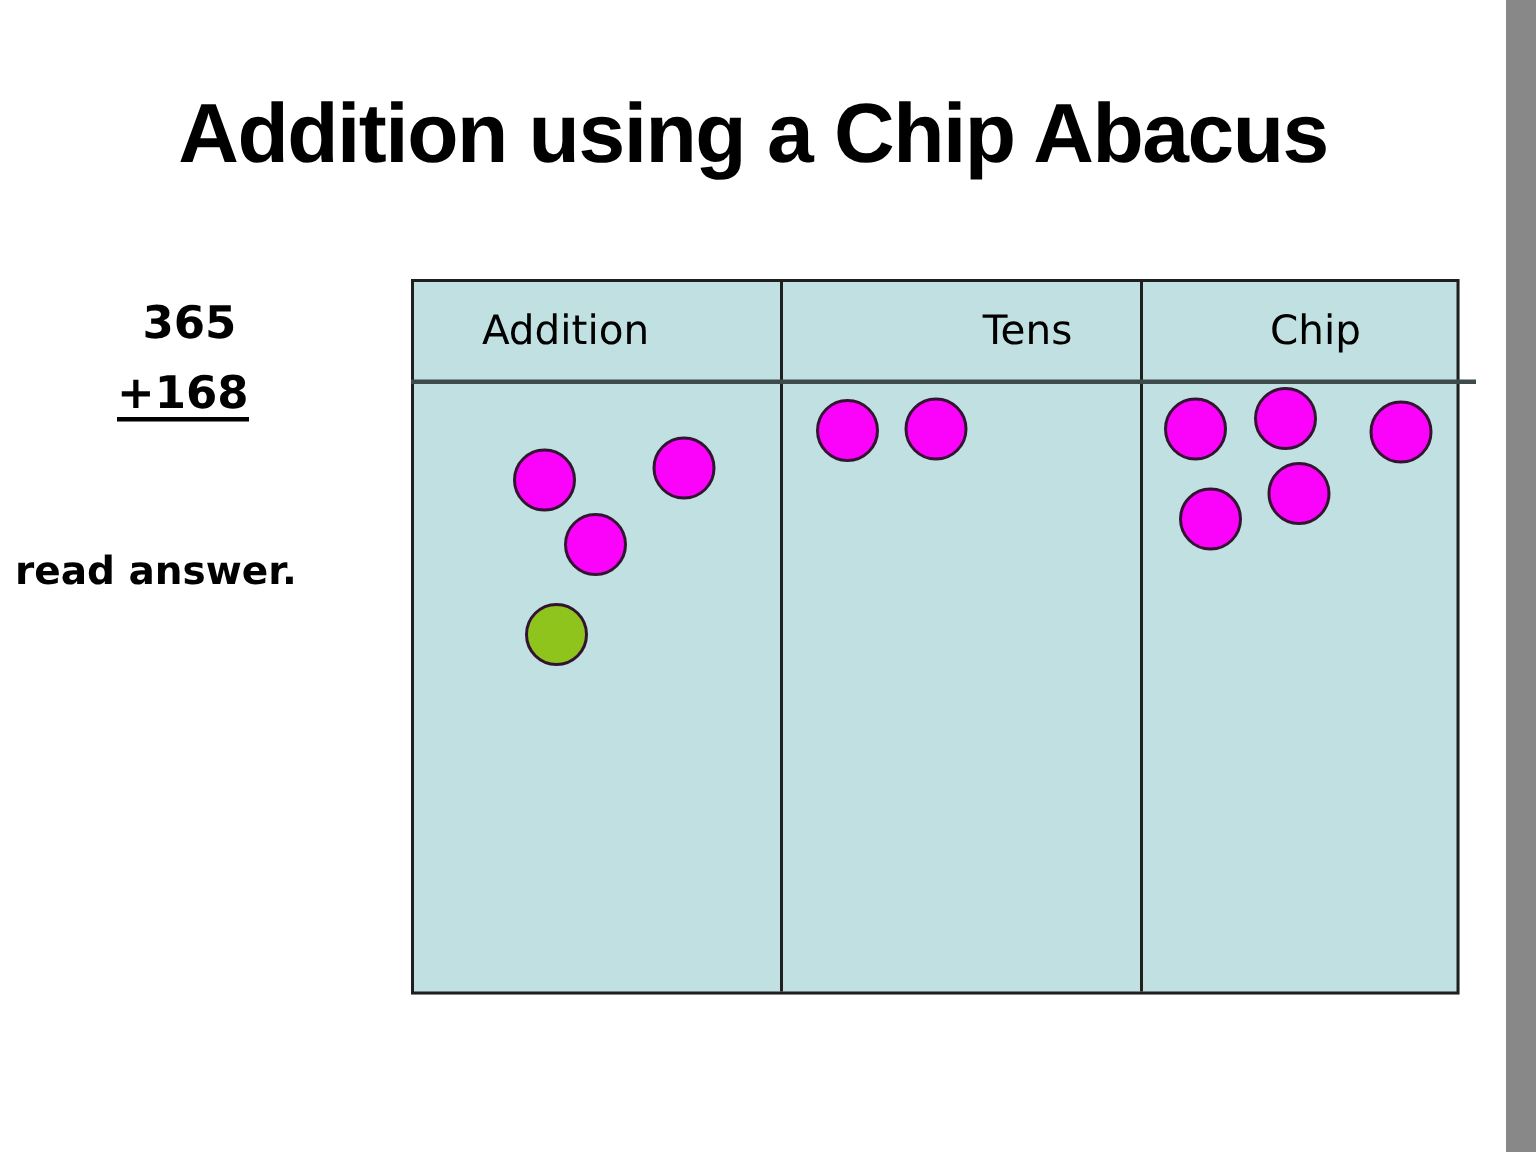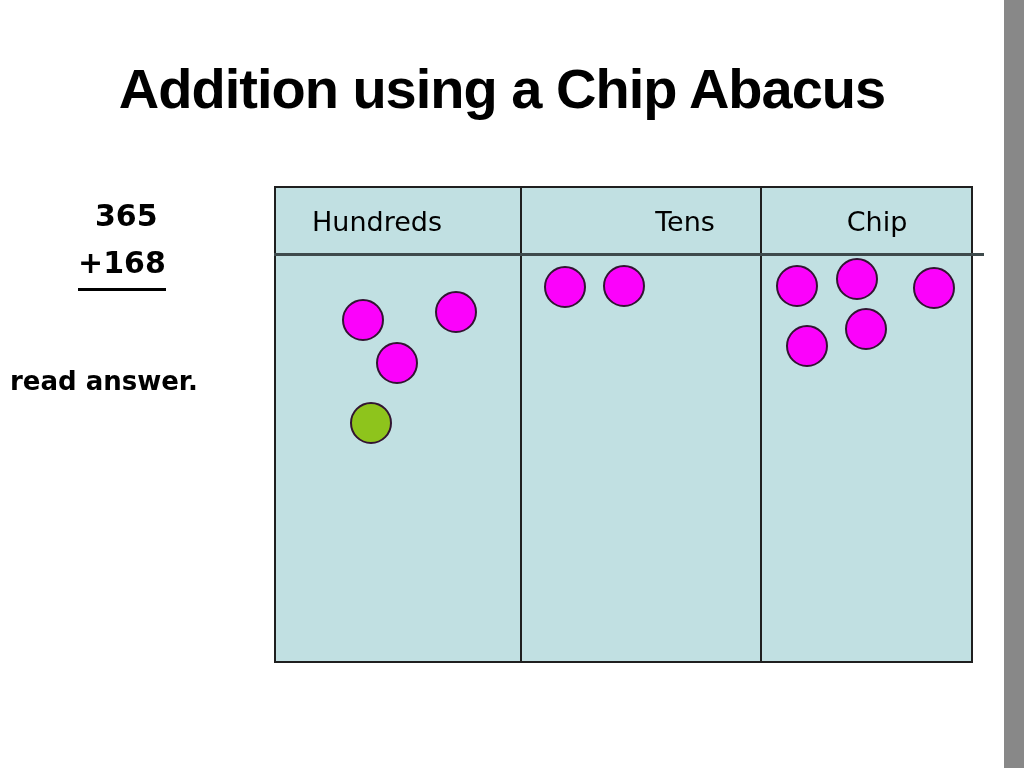--- a/index.html
+++ b/index.html
@@ -26,21 +26,21 @@
     left:95px; top:201px;
     font-size:30px; font-weight:700;
     line-height:30px;
   }
   .addend-bottom{
     position:absolute;
     left:78px; top:248px;
     font-size:30px; font-weight:700;
     line-height:30px;
     border-bottom:3px solid #000;
-    padding-bottom:10px;
+    padding-bottom:0;
   }
   .instruction{
     position:absolute;
     left:10px; top:366px;
     font-size:26px;
     font-weight:600;
     line-height:30px;
   }
   .pv-table{
     position:absolute;
@@ -97,21 +97,21 @@
     <div>read answer.</div>
   </div>
 
   <div class="pv-table">
     <div class="col-divider first"></div>
     <div class="col-divider second"></div>
   </div>
 
   <div class="header-line"></div>
 
-  <div class="col-header hundreds">Hundreds</div>
+  <div class="col-header hundreds">Addition</div>
   <div class="col-header tens">Tens</div>
   <div class="col-header ones">Chip</div>
 
   <div>
       <div class="chip" style="left: 342px; top: 299px; background: rgb(251, 2, 251); border-color: rgb(50, 20, 50);"></div>
       <div class="chip" style="left: 435px; top: 291px; background: rgb(251, 2, 251); border-color: rgb(50, 20, 50);"></div>
       <div class="chip" style="left: 376px; top: 342px; background: rgb(251, 2, 251); border-color: rgb(50, 20, 50);"></div>
       <div class="chip" style="left: 350px; top: 402px; background: rgb(142, 196, 28); border-color: rgb(50, 20, 50);"></div>
       <div class="chip" style="left: 544px; top: 266px; background: rgb(251, 2, 251); border-color: rgb(50, 20, 50);"></div>
       <div class="chip" style="left: 603px; top: 265px; background: rgb(251, 2, 251); border-color: rgb(50, 20, 50);"></div>

